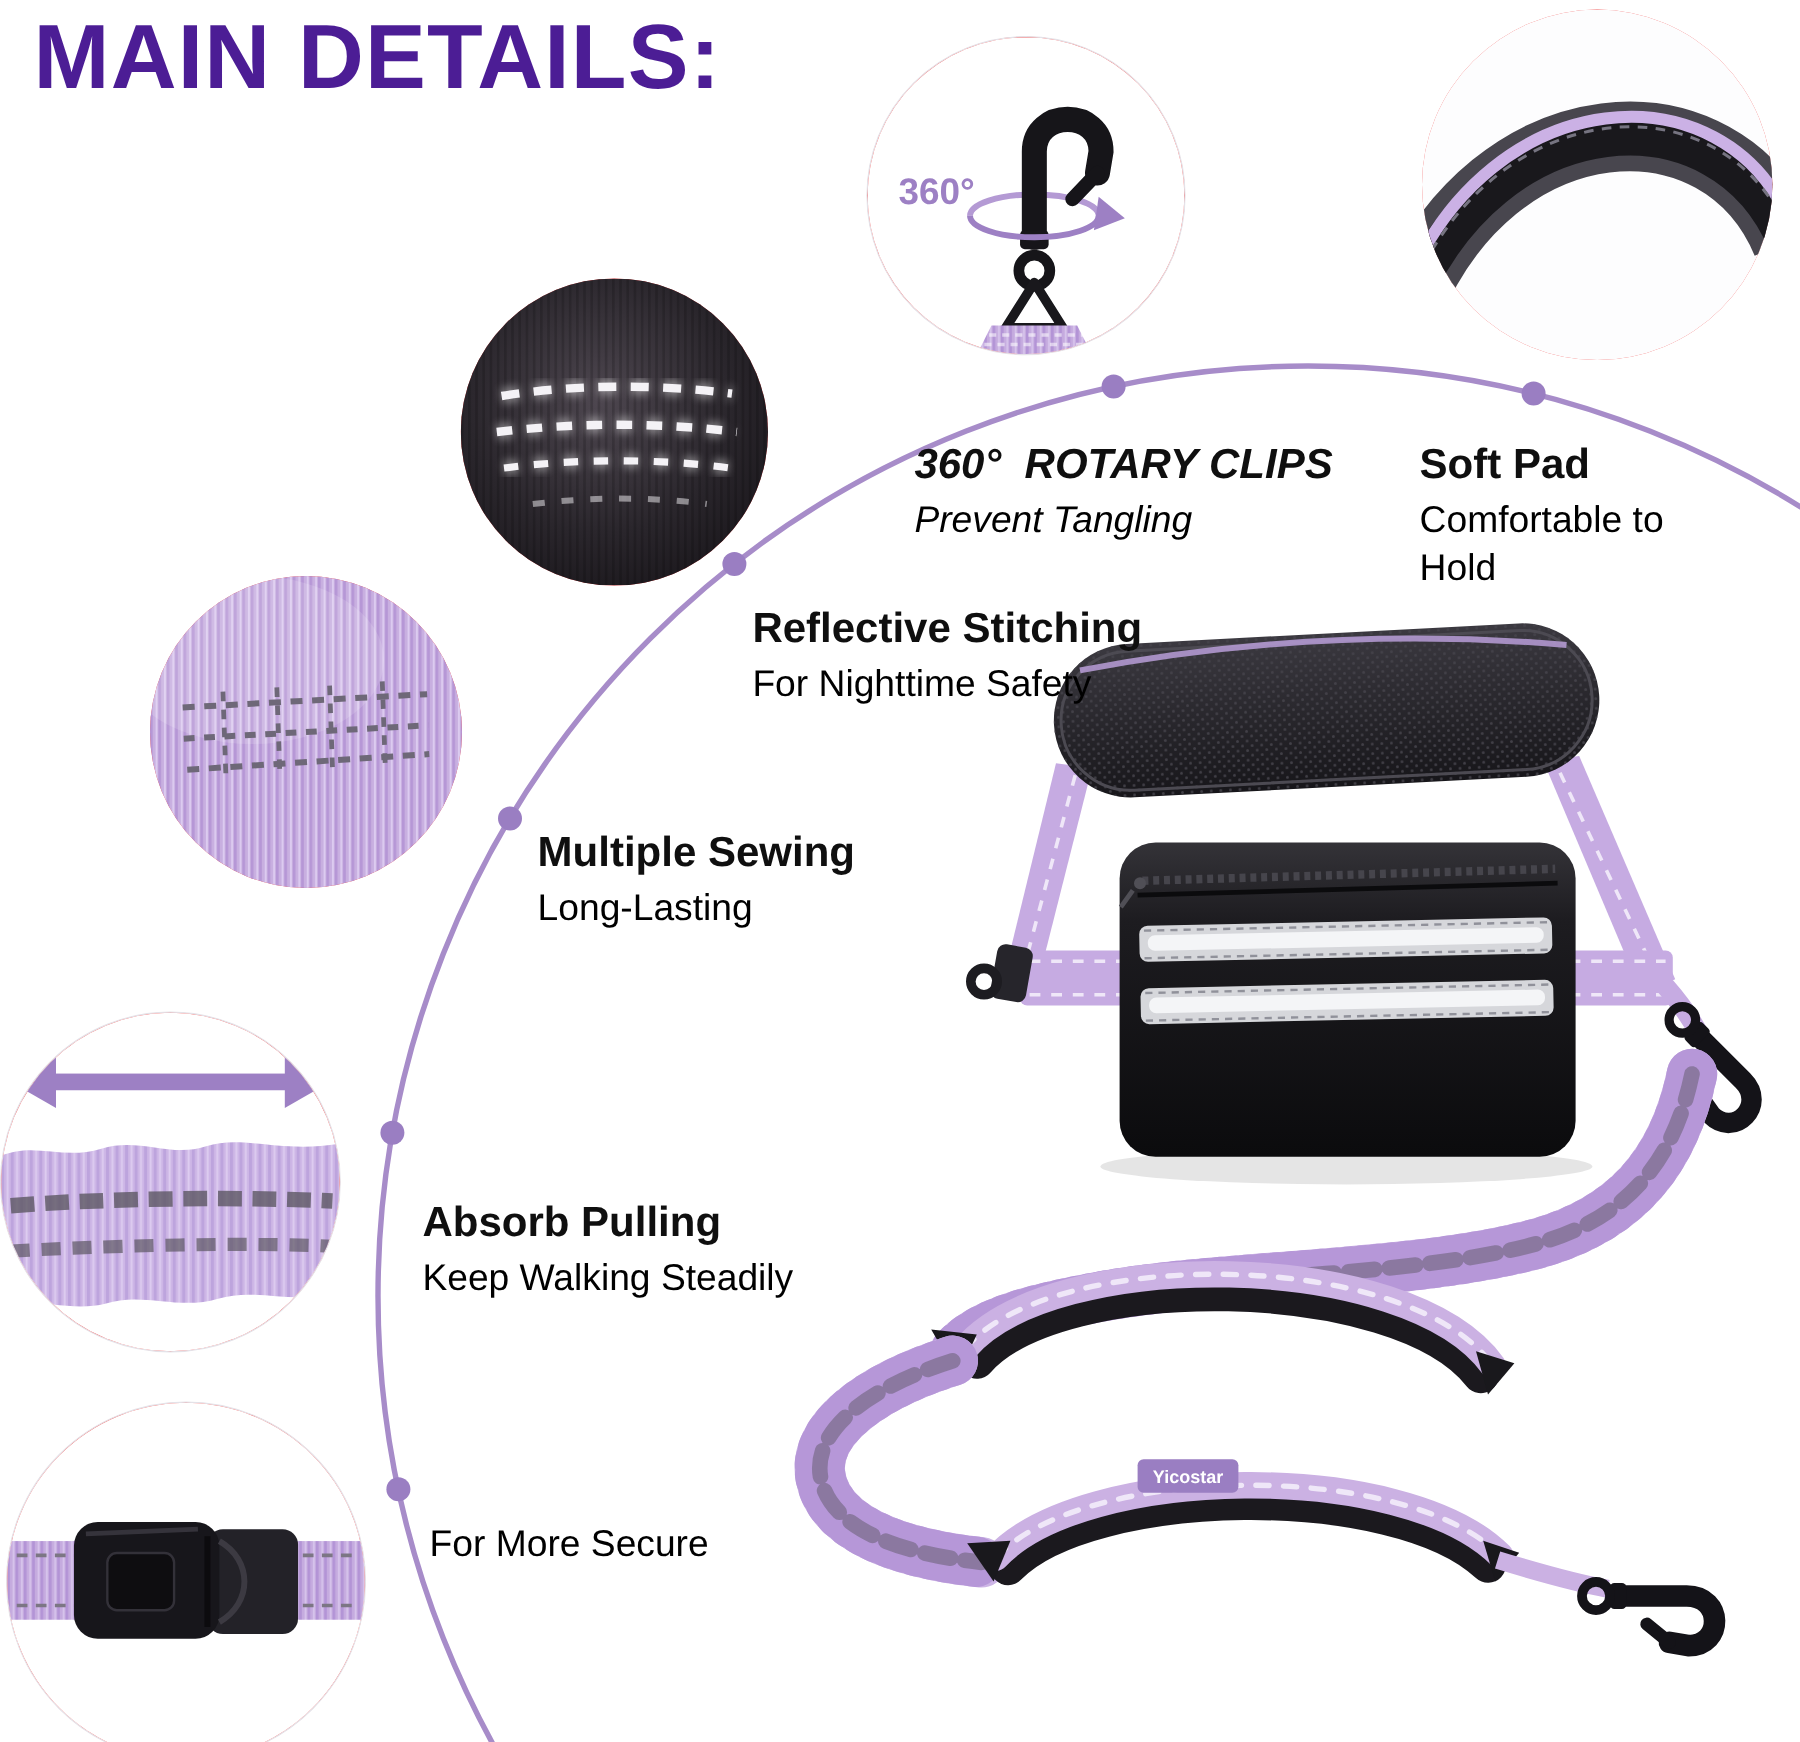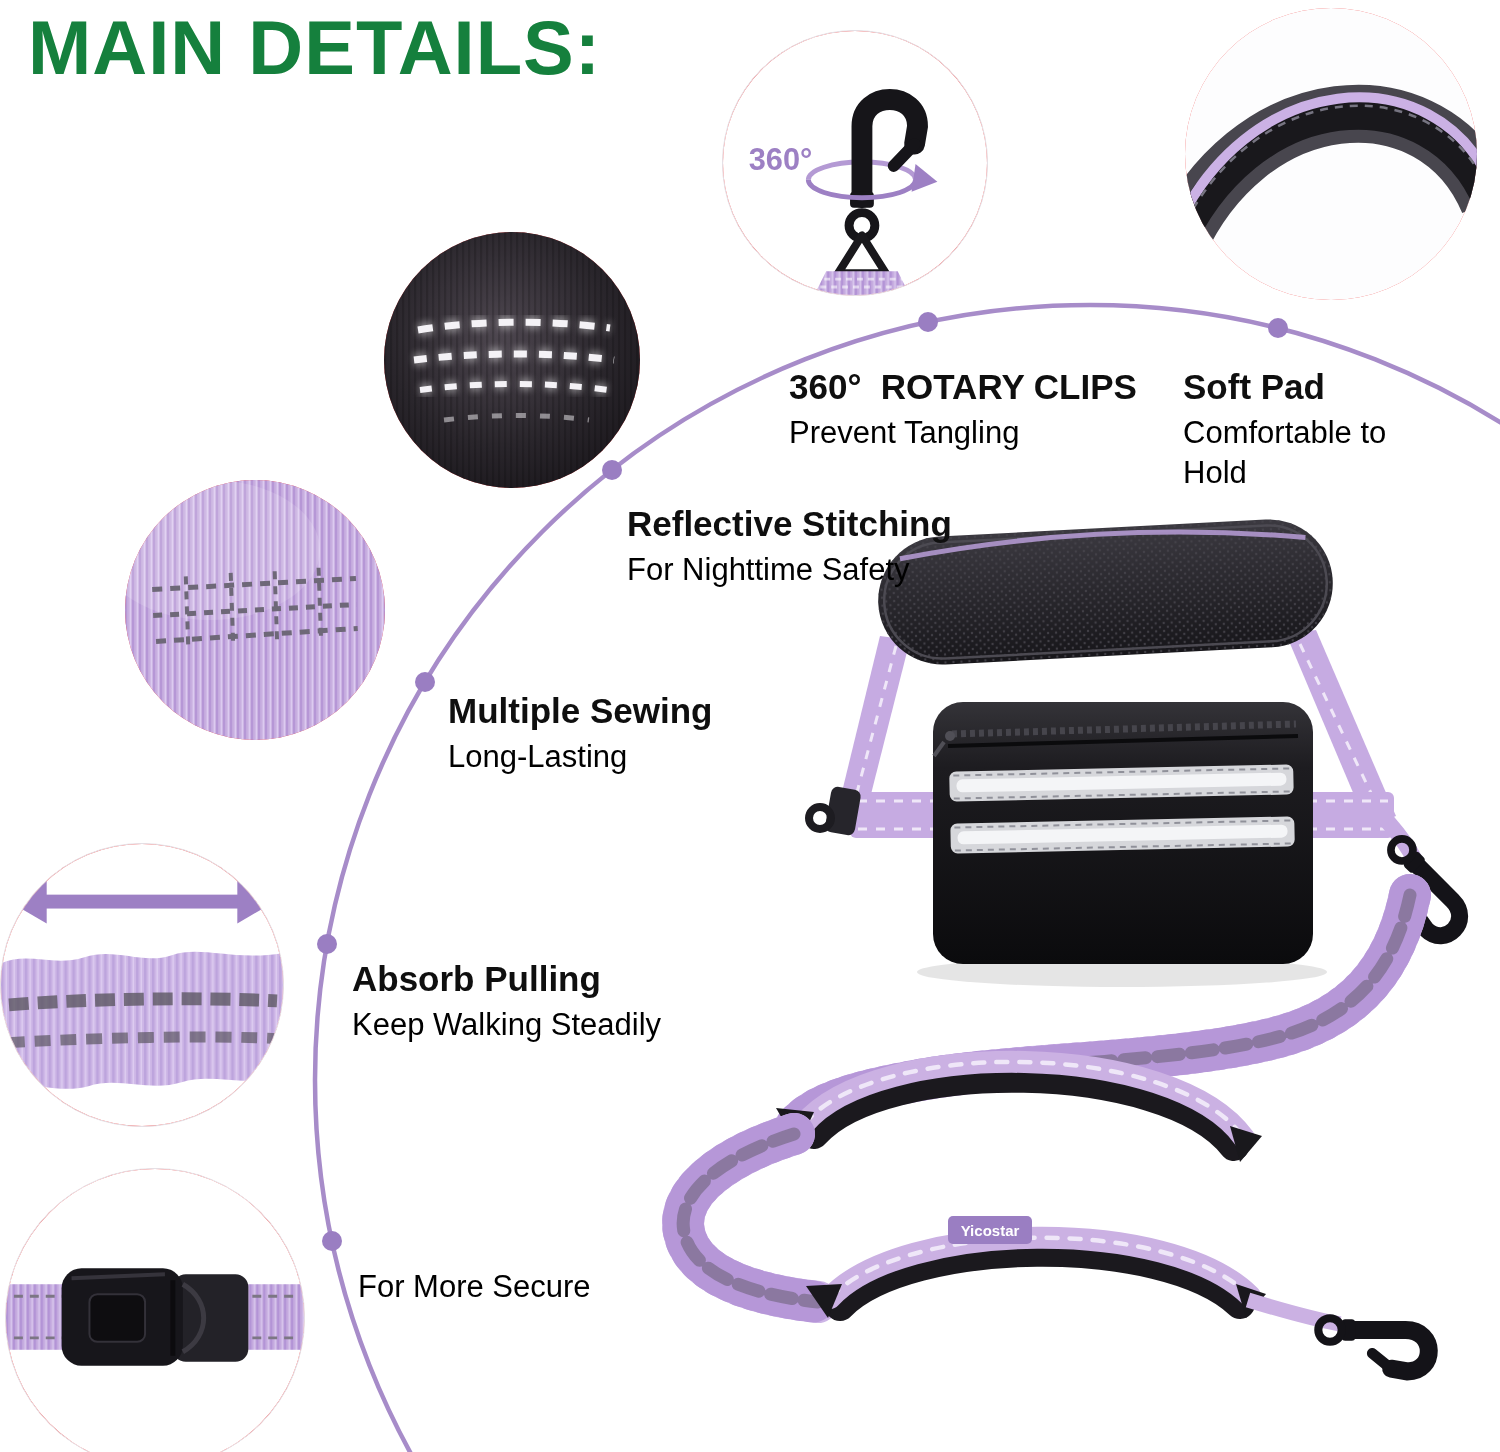--- a/index.html
+++ b/index.html
@@ -3,41 +3,41 @@
 <meta charset="utf-8">
 <style>
   * { margin:0; padding:0; box-sizing:border-box; }
   html,body { background:#ffffff; }
   .canvas {
     position:relative; width:1500px; height:1452px; background:#ffffff;
     overflow:hidden; font-family:"Liberation Sans", sans-serif;
   }
   .title {
     position:absolute; left:28px; top:4px;
-    font-size:76px; font-weight:800; letter-spacing:1px; color:#15803d;
+    font-size:76px; font-weight:800; letter-spacing:1px; color:#4c1d95;
   }
   .layer { position:absolute; left:0; top:0; }
   .circle-img { position:absolute; border-radius:50%; overflow:hidden; background:#ef4444; }
   .circle-img svg { display:block; width:100%; height:100%; }
   .bordered { border:1px solid #e4e2e8; }
   .callout { position:absolute; }
   .callout .heading { font-weight:700; font-size:35px; line-height:1.2; color:#0f0f0f; }
   .callout .sub { font-size:31px; line-height:1.28; color:#000000; margin-top:5px; }
   .pre { white-space:pre; }
   #img-rotary     { left:722px;  top:30px;   width:266px; height:266px; }
   #img-softpad    { left:1185px; top:8px;    width:292px; height:292px; }
   #img-reflective { left:384px;  top:232px;  width:256px; height:256px; }
   #img-sewing     { left:125px;  top:480px;  width:260px; height:260px; }
   #img-absorb     { left:0px;    top:843px;  width:284px; height:284px; }
   #img-buckle     { left:5px;    top:1168px; width:300px; height:300px; }
-  #c-rotary     { left:789px;  top:366px;  width:420px; }
+  #c-rotary     { left:762px;  top:366px;  width:420px;font-style:italic; }
   #c-softpad    { left:1183px; top:366px;  width:262px; }
   #c-reflective { left:586px;  top:503px;  width:340px;margin-left:41px; }
   #c-sewing     { left:448px;  top:690px;  width:320px; }
-  #c-absorb     { left:352px;  top:958px;  width:370px; }
+  #c-absorb     { left:352px;  top:998px;  width:370px; }
   #c-buckle     { left:358px;  top:1262px; width:320px; }
 </style>
 </head>
 <body>
 
 <div class="canvas">
 
   <div class="title">MAIN DETAILS:</div>
 
   <svg class="layer" width="1500" height="1452" viewBox="0 0 1500 1452">

